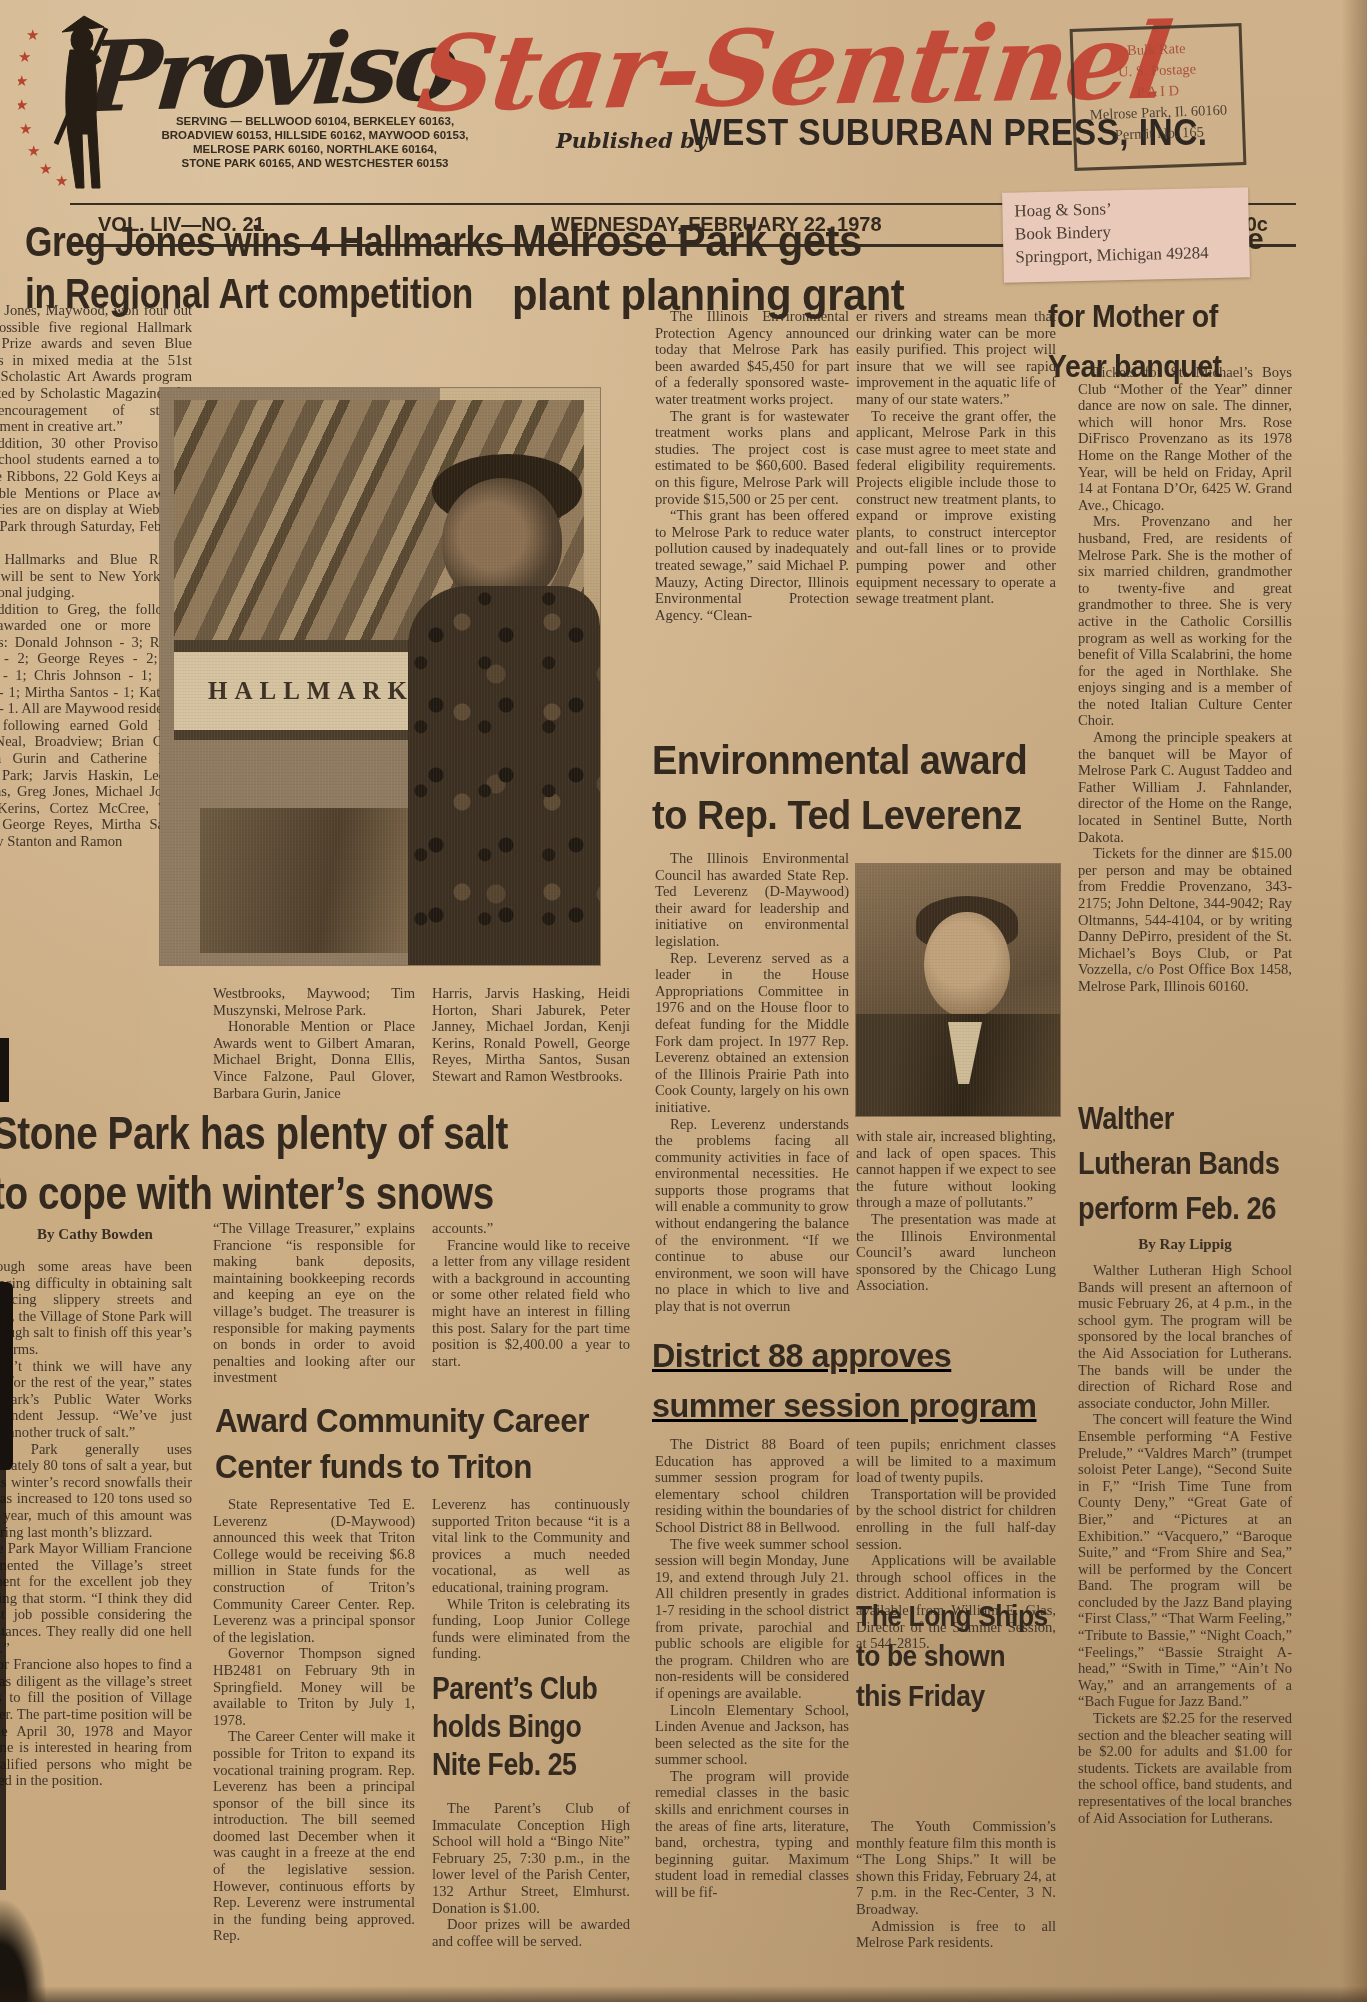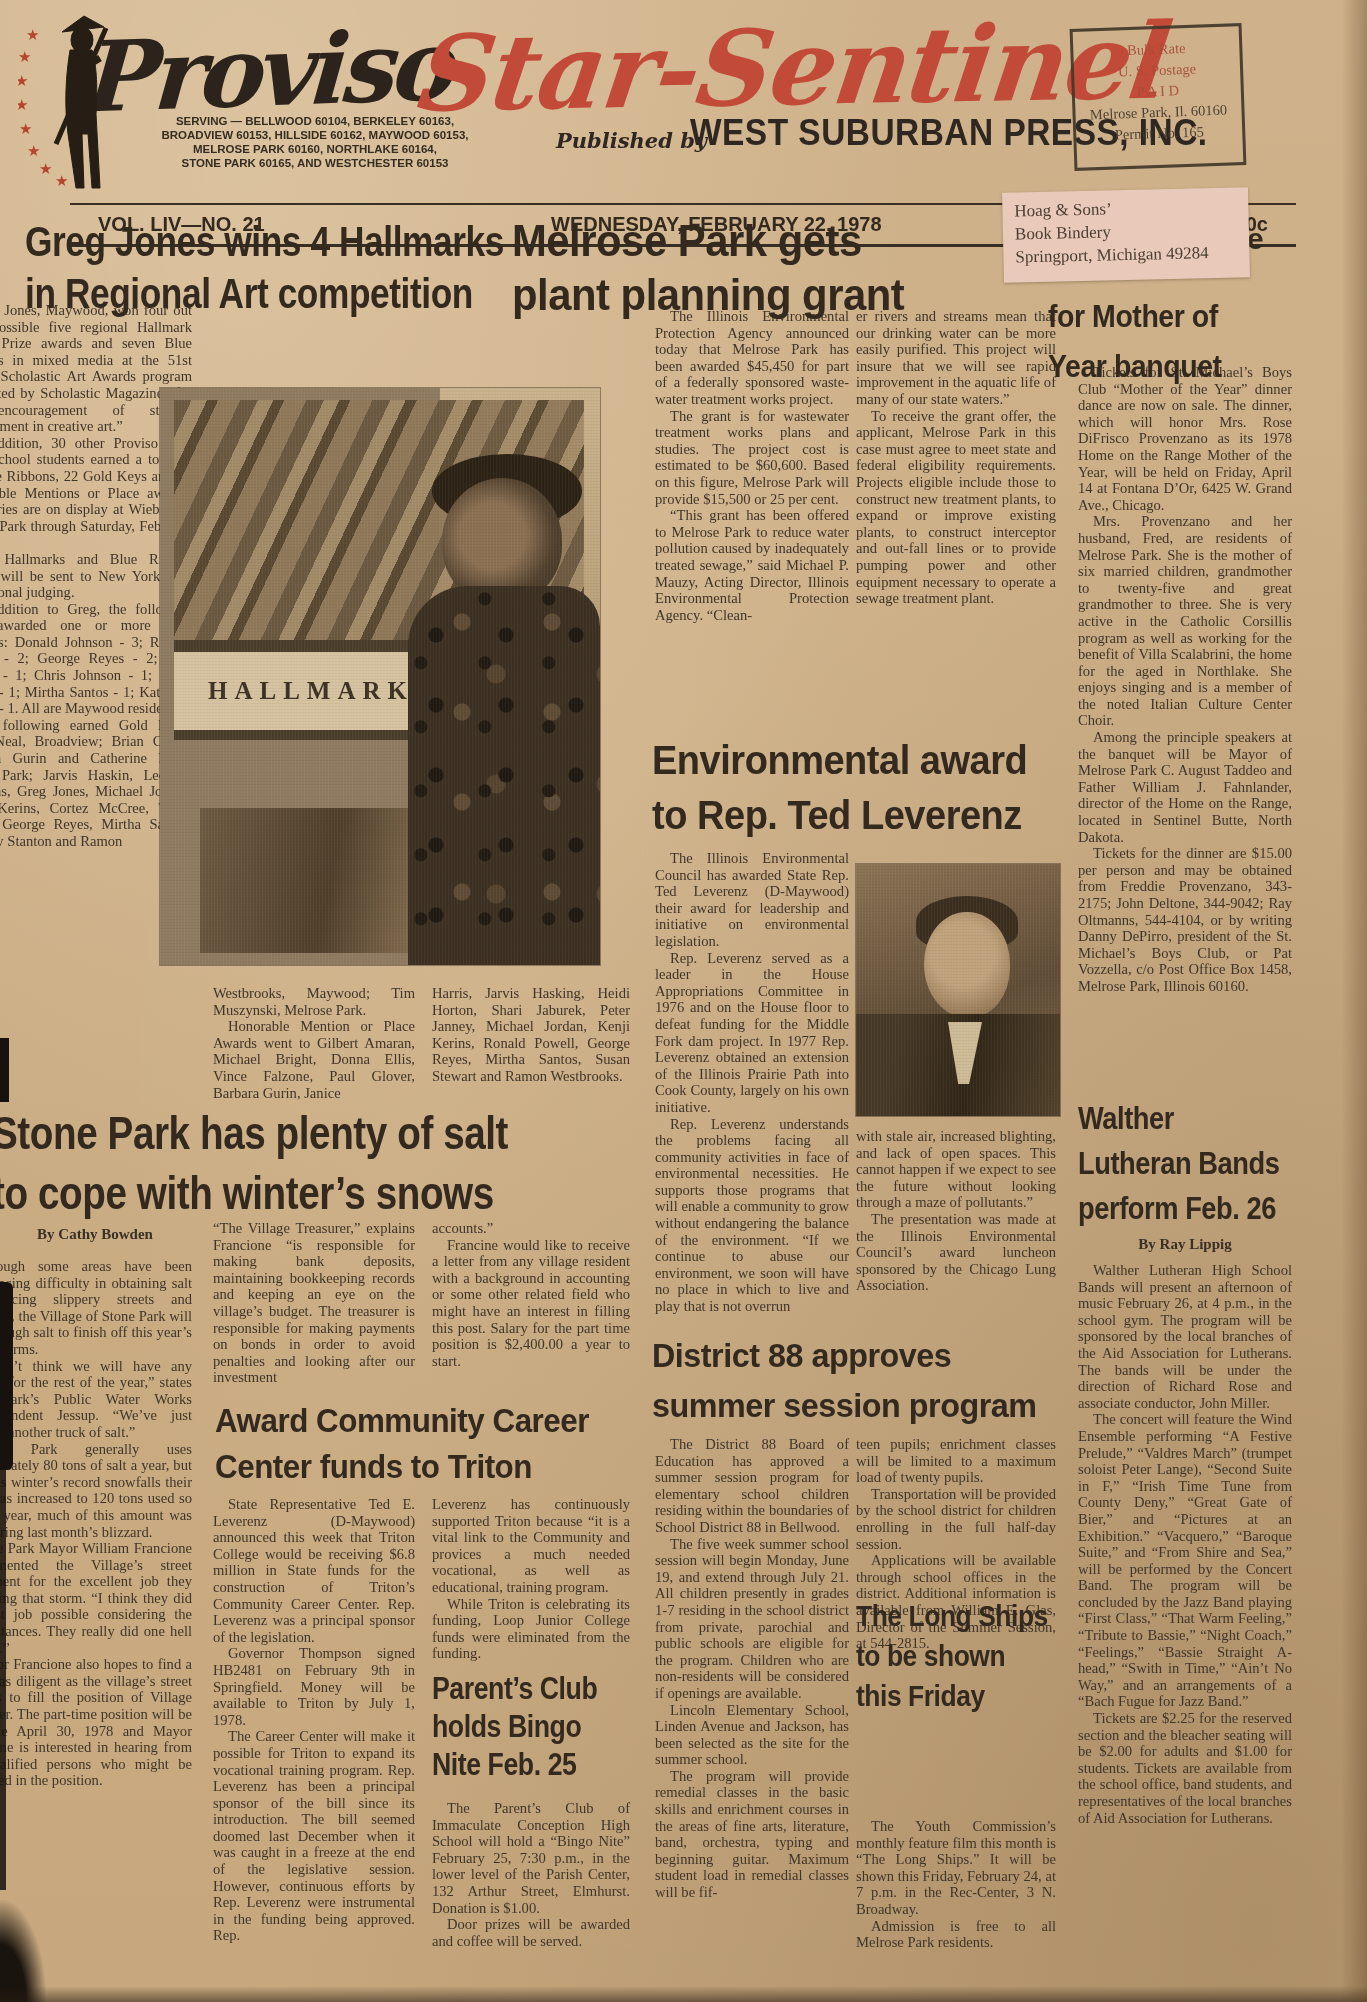--- a/index.html
+++ b/index.html
@@ -247,21 +247,21 @@
   <div class="h" style="left:432px;top:1670px;">
     <div class="hl" style="font-size:31px;line-height:38px;transform:scaleX(.86);">Parent’s Club</div>
     <div class="hl" style="font-size:31px;line-height:38px;transform:scaleX(.86);">holds Bingo</div>
     <div class="hl" style="font-size:31px;line-height:38px;transform:scaleX(.86);">Nite Feb. 25</div>
   </div>
   <div class="bodycol" style="left:432px;top:1800px;width:198px;">
     <p>The Parent’s Club of Immaculate Conception High School will hold a “Bingo Nite” February 25, 7:30 p.m., in the lower level of the Parish Center, 132 Arthur Street, Elmhurst. Donation is $1.00.</p>
     <p>Door prizes will be awarded and coffee will be served.</p>
   </div>
 
-  <div class="h" style="left:652px;top:1330px;">
+  <div class="h" style="left:652px;top:1330px;text-decoration:underline;">
     <div class="hl" style="font-size:34px;line-height:50px;transform:scaleX(.95);">District 88 approves</div>
     <div class="hl" style="font-size:34px;line-height:50px;transform:scaleX(.95);">summer session program</div>
   </div>
   <div class="bodycol" style="left:655px;top:1436px;width:194px;">
     <p>The District 88 Board of Education has approved a summer session program for elementary school children residing within the boundaries of School District 88 in Bellwood.</p>
     <p>The five week summer school session will begin Monday, June 19, and extend through July 21. All children presently in grades 1-7 residing in the school district from private, parochial and public schools are eligible for the program. Children who are non-residents will be considered if openings are available.</p>
     <p>Lincoln Elementary School, Linden Avenue and Jackson, has been selected as the site for the summer school.</p>
     <p>The program will provide remedial classes in the basic skills and enrichment courses in the areas of fine arts, literature, band, orchestra, typing and beginning guitar. Maximum student load in remedial classes will be fif-</p>
   </div>
   <div class="bodycol" style="left:856px;top:1436px;width:200px;">

